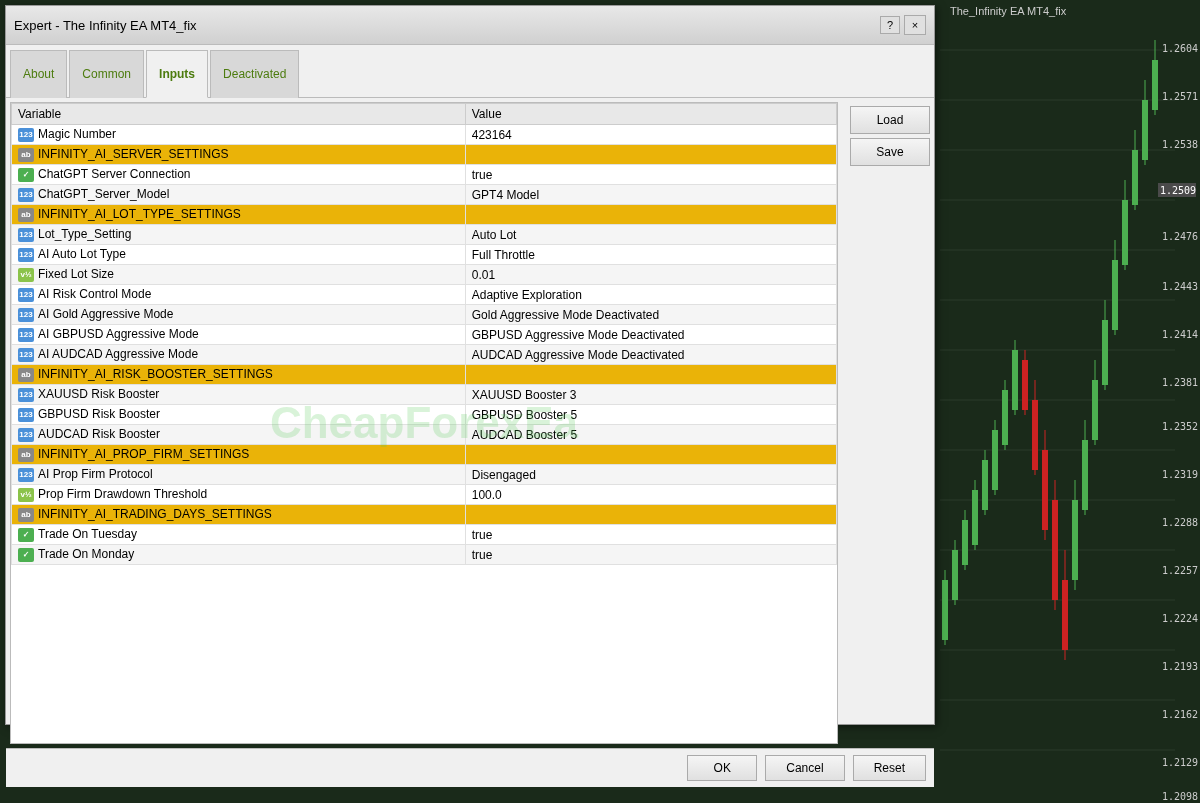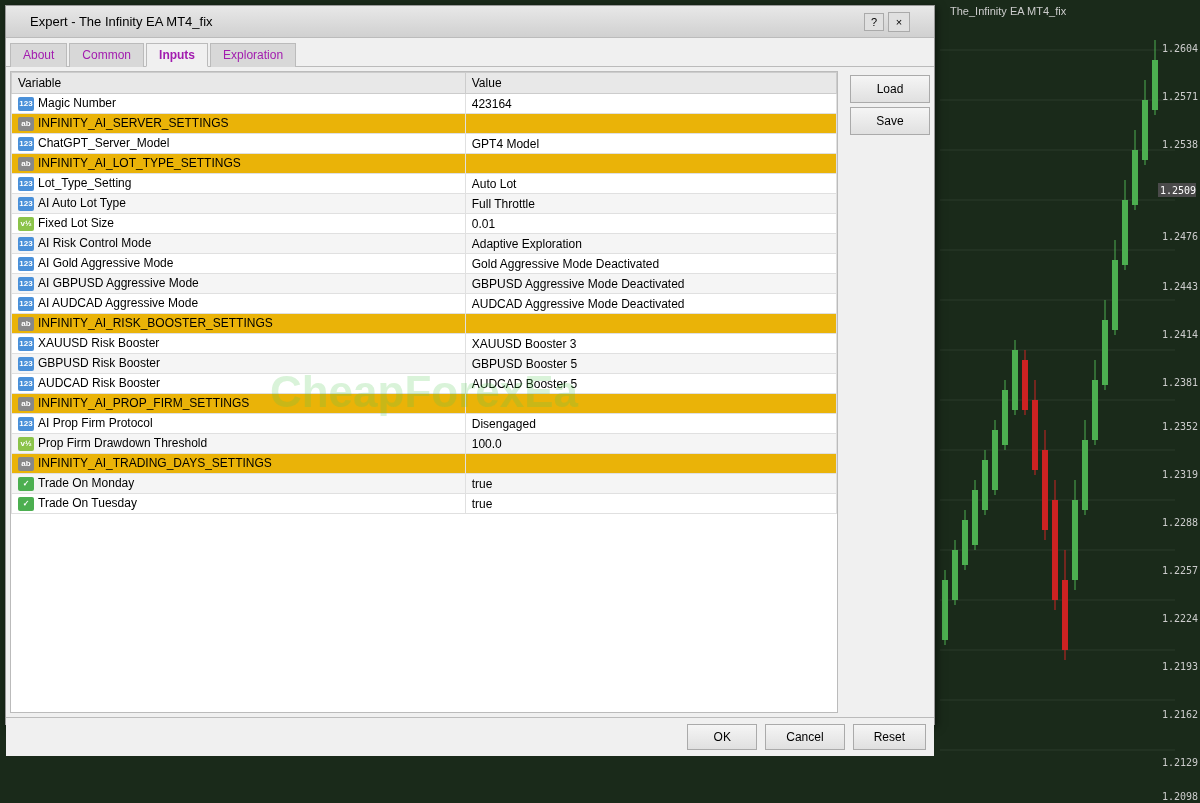--- a/index.html
+++ b/index.html
@@ -29,26 +29,26 @@
       left: 5px;
       width: 930px;
       height: 720px;
       background: #f0f0f0;
       border: 1px solid #999;
       box-shadow: 2px 2px 8px rgba(0,0,0,0.5);
     }
 
     .dialog-titlebar {
       background: linear-gradient(to bottom, #e8e8e8, #d0d0d0);
-      padding: 5px 24px;
+      padding: 5px 8px;
       display: flex;
       align-items: center;
       justify-content: space-between;
       border-bottom: 1px solid #bbb;
-      height: 32px;
+      height: 39px;
     }
 
     .dialog-title {
       font-size: 13px;
       font-weight: normal;
       color: #000;
     }
 
     .dialog-controls {
       display: flex;
@@ -72,27 +72,27 @@
     
     .tabs {
       display: flex;
       gap: 2px;
       padding: 4px 4px 0 4px;
       background: #f0f0f0;
       border-bottom: 1px solid #bbb;
     }
 
     .tab {
-      padding: 4px 12px;
+      padding: 16px 12px;
       background: #d8d8d8;
       border: 1px solid #bbb;
       border-bottom: none;
       cursor: pointer;
       font-size: 12px;
-      color: #a21caf;
+      color: #4d7c0f;
       position: relative;
       top: 1px;
     }
 
     .tab.active {
       background: #f0f0f0;
       border-bottom: 1px solid #f0f0f0;
       font-weight: bold;
     }
 
@@ -349,21 +349,21 @@
     <div class="dialog-controls">
       <div class="help-btn">?</div>
       <div class="dialog-btn">×</div>
     </div>
   </div>
 
   <div class="tabs">
     <div class="tab">About</div>
     <div class="tab">Common</div>
     <div class="tab active">Inputs</div>
-    <div class="tab">Exploration</div>
+    <div class="tab">Deactivated</div>
   </div>
 
   <div class="main-panel">
 
     <div class="table-container">
       <div class="table-scroll">
         <table>
           <thead>
             <tr>
               <th style="width:55%">Variable</th>
@@ -373,20 +373,24 @@
           <tbody id="table-body">
           <tr>
                 <td><span class="icon-badge icon-123">123</span>Magic Number</td>
                 <td>423164</td>
               </tr>
               <tr class="row-category">
                 <td><span class="icon-badge icon-ab">ab</span>INFINITY_AI_SERVER_SETTINGS</td>
                 <td></td>
               </tr>
               <tr>
+                <td><span class="icon-badge icon-check">✓</span>ChatGPT Server Connection</td>
+                <td>true</td>
+              </tr>
+              <tr>
                 <td><span class="icon-badge icon-123">123</span>ChatGPT_Server_Model</td>
                 <td>GPT4 Model</td>
               </tr>
               <tr class="row-category">
                 <td><span class="icon-badge icon-ab">ab</span>INFINITY_AI_LOT_TYPE_SETTINGS</td>
                 <td></td>
               </tr>
               <tr>
                 <td><span class="icon-badge icon-123">123</span>Lot_Type_Setting</td>
                 <td>Auto Lot</td>
@@ -441,25 +445,25 @@
               </tr>
               <tr>
                 <td><span class="icon-badge icon-v2">v½</span>Prop Firm Drawdown Threshold</td>
                 <td>100.0</td>
               </tr>
               <tr class="row-category">
                 <td><span class="icon-badge icon-ab">ab</span>INFINITY_AI_TRADING_DAYS_SETTINGS</td>
                 <td></td>
               </tr>
               <tr>
+                <td><span class="icon-badge icon-check">✓</span>Trade On Tuesday</td>
+                <td>true</td>
+              </tr>
+              <tr>
                 <td><span class="icon-badge icon-check">✓</span>Trade On Monday</td>
-                <td>true</td>
-              </tr>
-              <tr>
-                <td><span class="icon-badge icon-check">✓</span>Trade On Tuesday</td>
                 <td>true</td>
               </tr>
             </tbody>
         </table>
 
         <div style="position:absolute;top:50%;left:50%;transform:translate(-50%,-50%);color:rgba(80,200,80,0.22);font-size:44px;font-weight:bold;pointer-events:none;white-space:nowrap;z-index:50;">CheapForexEa</div>
       </div>
     </div>
 
     <div class="right-panel">

